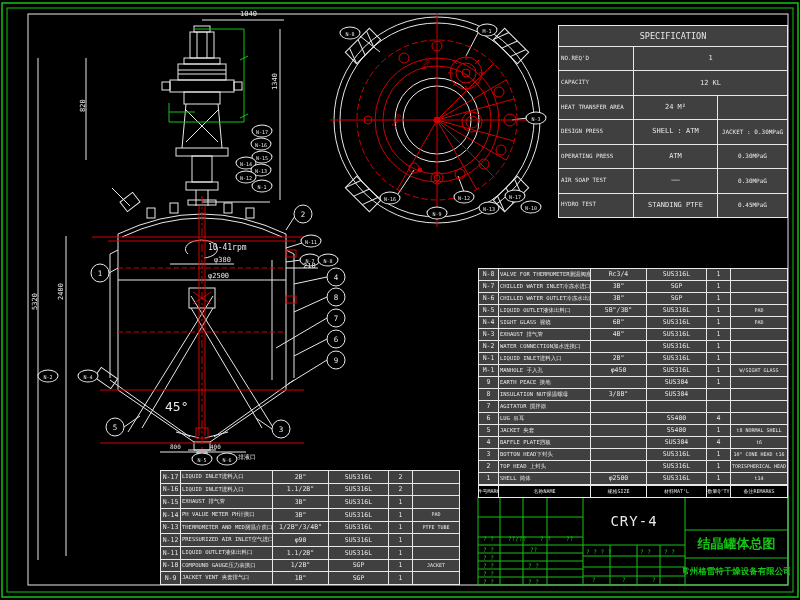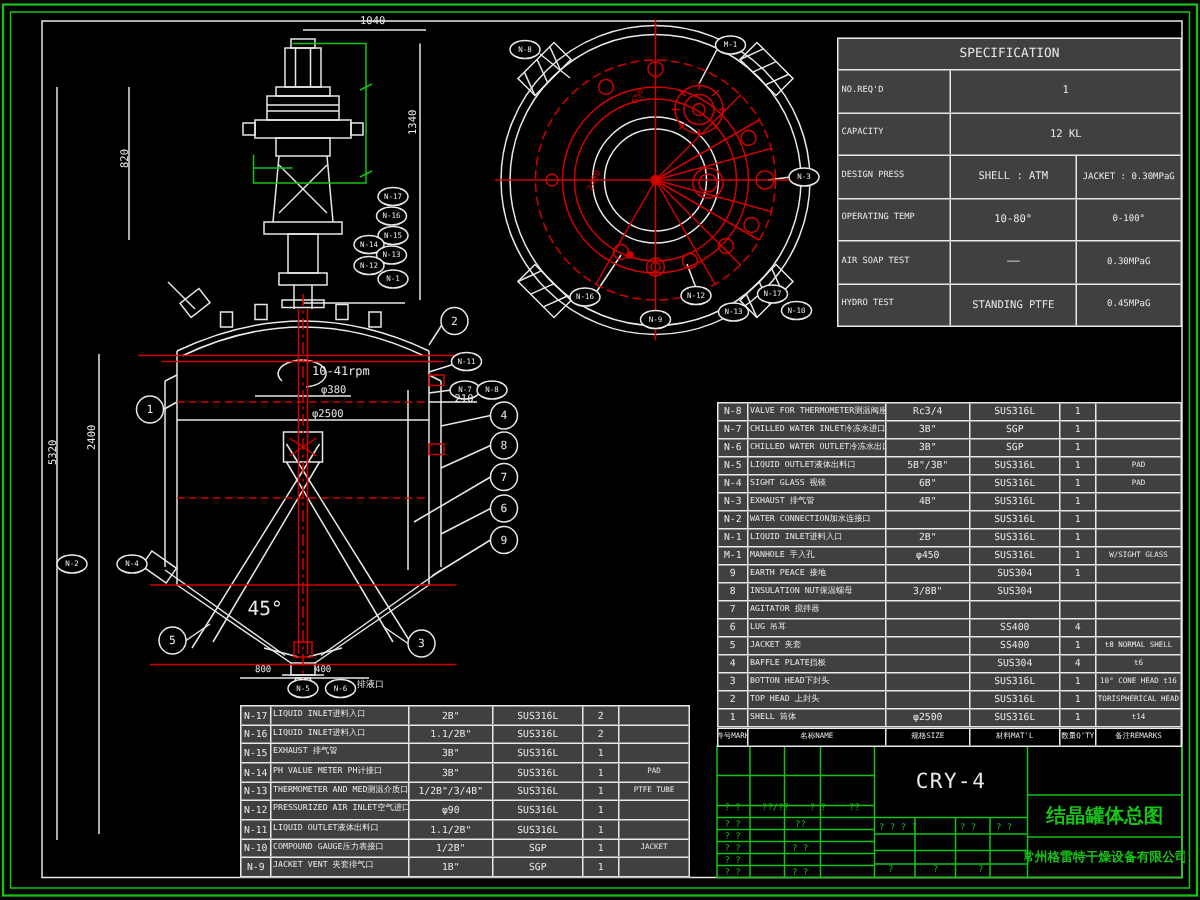--- a/index.html
+++ b/index.html
@@ -290,28 +290,33 @@
     <div style="display:flex;flex-direction:column;flex:1;">
         <div class="trow">
           <div class="tcell c-label">NO.REQ'D</div>
           <div class="tcell c-v1 span2">1</div>
         </div>
         <div class="trow">
           <div class="tcell c-label">CAPACITY</div>
           <div class="tcell c-v1 span2">12  KL</div>
         </div>
         <div class="trow">
+          <div class="tcell c-label">HEAT TRANSFER AREA</div>
+          <div class="tcell c-v1">24 M²</div>
+          <div class="tcell c-v2"></div>
+        </div>
+        <div class="trow">
           <div class="tcell c-label">DESIGN PRESS</div>
           <div class="tcell c-v1">SHELL : ATM</div>
           <div class="tcell c-v2">JACKET : 0.30MPaG</div>
         </div>
         <div class="trow">
-          <div class="tcell c-label">OPERATING TEMP</div>
-          <div class="tcell c-v1">10-80°</div>
-          <div class="tcell c-v2">0-100°</div>
+          <div class="tcell c-label">OPERATING PRESS</div>
+          <div class="tcell c-v1">ATM</div>
+          <div class="tcell c-v2">0.30MPaG</div>
         </div>
         <div class="trow">
           <div class="tcell c-label">AIR SOAP TEST</div>
           <div class="tcell c-v1">——</div>
           <div class="tcell c-v2">0.30MPaG</div>
         </div>
         <div class="trow">
           <div class="tcell c-label">HYDRO TEST</div>
           <div class="tcell c-v1">STANDING PTFE</div>
           <div class="tcell c-v2">0.45MPaG</div>

